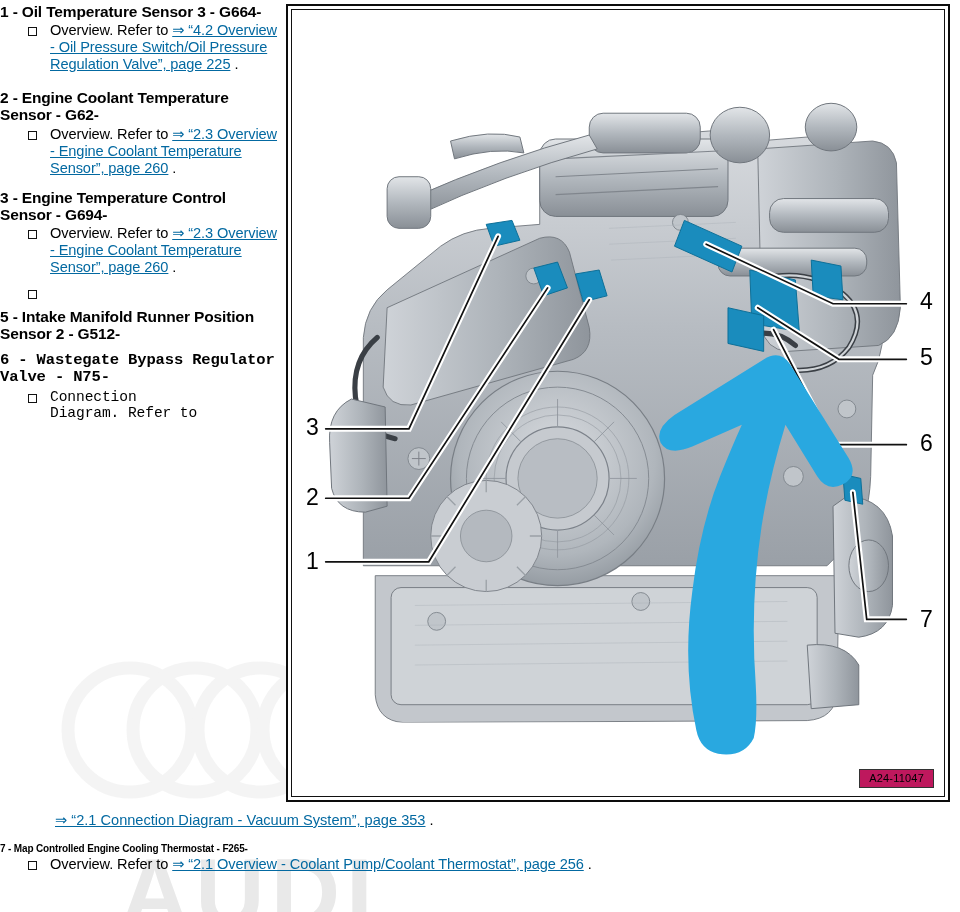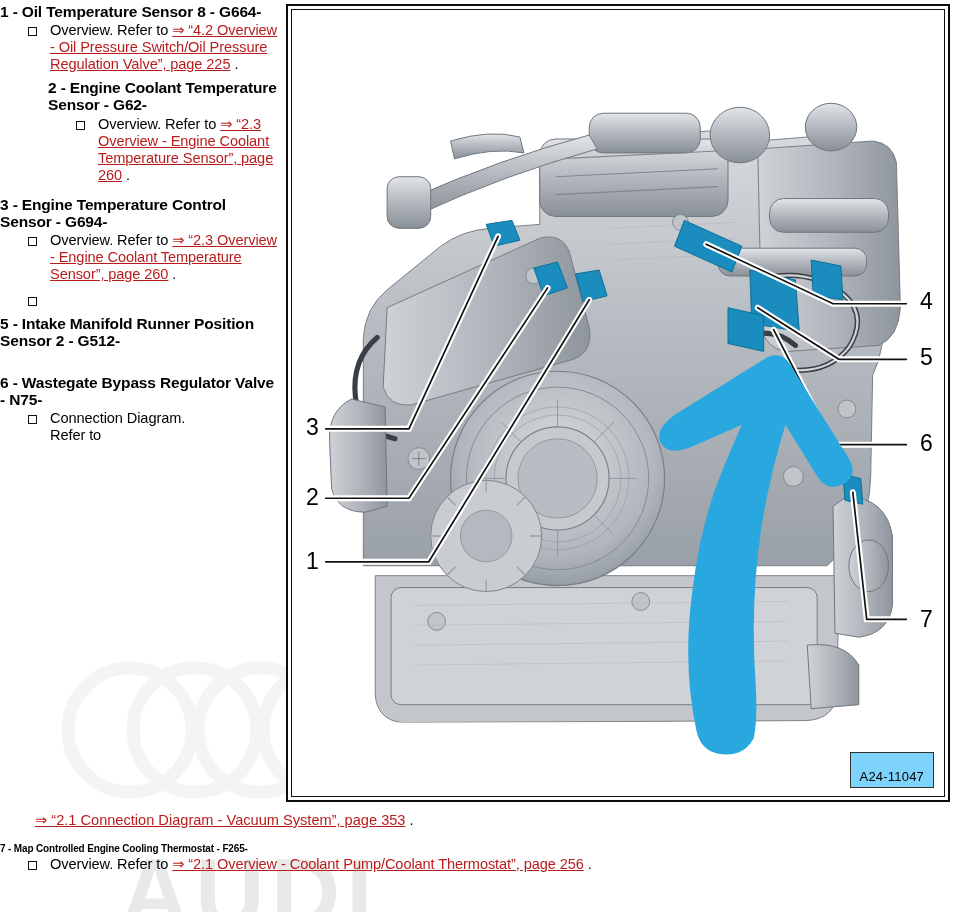--- a/index.html
+++ b/index.html
@@ -25,39 +25,39 @@
   .entry-title{
     font-size:15.5px;font-weight:bold;line-height:1.12;
     letter-spacing:-0.15px;margin:0 0 2px 0;padding:0;
   }
   .bullet-row{display:flex;align-items:flex-start;margin:1px 0 0 0;}
   .bullet-box{
     flex:0 0 auto;width:9px;height:9px;border:1.6px solid #111;
     margin:5px 13px 0 28px;background:#fff;box-sizing:border-box;
   }
   .bullet-text{flex:1 1 auto;font-size:14.6px;line-height:1.16;letter-spacing:-0.1px;}
-  .xref{color:#b91c1c;text-decoration:underline;}
+  .xref{color:#0369a1;text-decoration:underline;}
   .dot{color:#000;text-decoration:none;}
 
   
   .widerow{position:absolute;z-index:3;font-size:14.6px;line-height:1.16;}
 
   
   .figure{
     position:absolute;left:286px;top:4px;width:664px;height:798px;
     border:2.5px solid #0c0c0c;background:#ffffff;box-sizing:border-box;z-index:2;
   }
   .figure-inner{
     position:absolute;inset:3px;border:1.2px solid #111;box-sizing:border-box;
     background:#fff;overflow:hidden;
   }
   .figcode{
     position:absolute;right:10px;bottom:8px;
-    border:1.6px solid #333;background:#7dd3fc;
-    padding:16px 9px 3px 9px;font-size:13px;letter-spacing:.2px;z-index:9;
+    border:1.6px solid #333;background:#be185d;
+    padding:2px 9px 3px 9px;font-size:11px;letter-spacing:.2px;z-index:9;
   }
 
   
   .callout{position:absolute;font-size:23px;font-weight:normal;color:#000;z-index:8;
            font-family:"Liberation Sans",sans-serif;line-height:1;}
 
   svg.overlay{position:absolute;left:0;top:0;width:100%;height:100%;z-index:7;}
   svg.engine{position:absolute;left:0;top:0;width:100%;height:100%;z-index:4;}
   svg.bluearrow{position:absolute;left:0;top:0;width:100%;height:100%;z-index:10;pointer-events:none;}
 </style>
@@ -72,32 +72,32 @@
       <circle cx="135" cy="150" r="62"></circle>
       <circle cx="200" cy="150" r="62"></circle>
       <circle cx="265" cy="150" r="62"></circle>
     </g>
   </svg>
   <div class="wm wm-audi">AUDI</div>
 
   <div class="textcol">
 
     <div class="entry" style="margin-top:3px;">
-      <div class="entry-title">1 - Oil Temperature Sensor 8 - G664-</div>
+      <div class="entry-title">1 - Oil Temperature Sensor 3 - G664-</div>
       <div class="bullet-row">
         <div class="bullet-box"></div>
         <div class="bullet-text">
           <span>Overview. Refer to</span>
           <span class="xref">⇒ “4.2 Overview - Oil Pressure Switch/Oil Pressure Regulation Valve”, page 225</span>
           <span class="dot">.</span>
         </div>
       </div>
     </div>
 
-    <div class="entry" style="margin-top:6px;padding-left:48px;">
+    <div class="entry" style="margin-top:16px;">
       <div class="entry-title">2 - Engine Coolant Tempera­ture Sensor - G62-</div>
       <div class="bullet-row">
         <div class="bullet-box"></div>
         <div class="bullet-text">
           <span>Overview. Refer to</span>
           <span class="xref">⇒ “2.3 Overview - Engine Coolant Tempera­ture Sensor”, page 260</span>
           <span class="dot">.</span>
         </div>
       </div>
     </div>
@@ -117,32 +117,32 @@
     <div class="entry" style="margin-top:9px;">
       <div class="bullet-row">
         <div class="bullet-box"></div>
       </div>
     </div>
 
     <div class="entry" style="margin-top:9px;">
       <div class="entry-title">5 - Intake Manifold Runner Po­sition Sensor 2 - G512-</div>
     </div>
 
-    <div class="entry" style="margin-top:24px;">
+    <div class="entry" style="margin-top:9px;font-family:Liberation Mono, monospace;">
       <div class="entry-title">6 - Wastegate Bypass Regula­tor Valve - N75-</div>
       <div class="bullet-row">
         <div class="bullet-box"></div>
         <div class="bullet-text" style="max-width:150px;">
           <span>Connection Diagram. Refer to</span>
         </div>
       </div>
     </div>
   </div>
 
-  <div class="widerow" style="left:35px;top:812px;width:900px;">
+  <div class="widerow" style="left:55px;top:812px;width:900px;">
     <span class="xref">⇒ “2.1 Connection Diagram - Vacuum System”, page 353</span>
     <span class="dot">.</span>
   </div>
 
   <div class="widerow" style="left:0px;top:843px;width:956px;">
     <div class="entry-title" style="font-size:10px;">7 - Map Controlled Engine Cooling Thermostat - F265-</div>
     <div class="bullet-row">
       <div class="bullet-box"></div>
       <div class="bullet-text">
         <span>Overview. Refer to</span>

